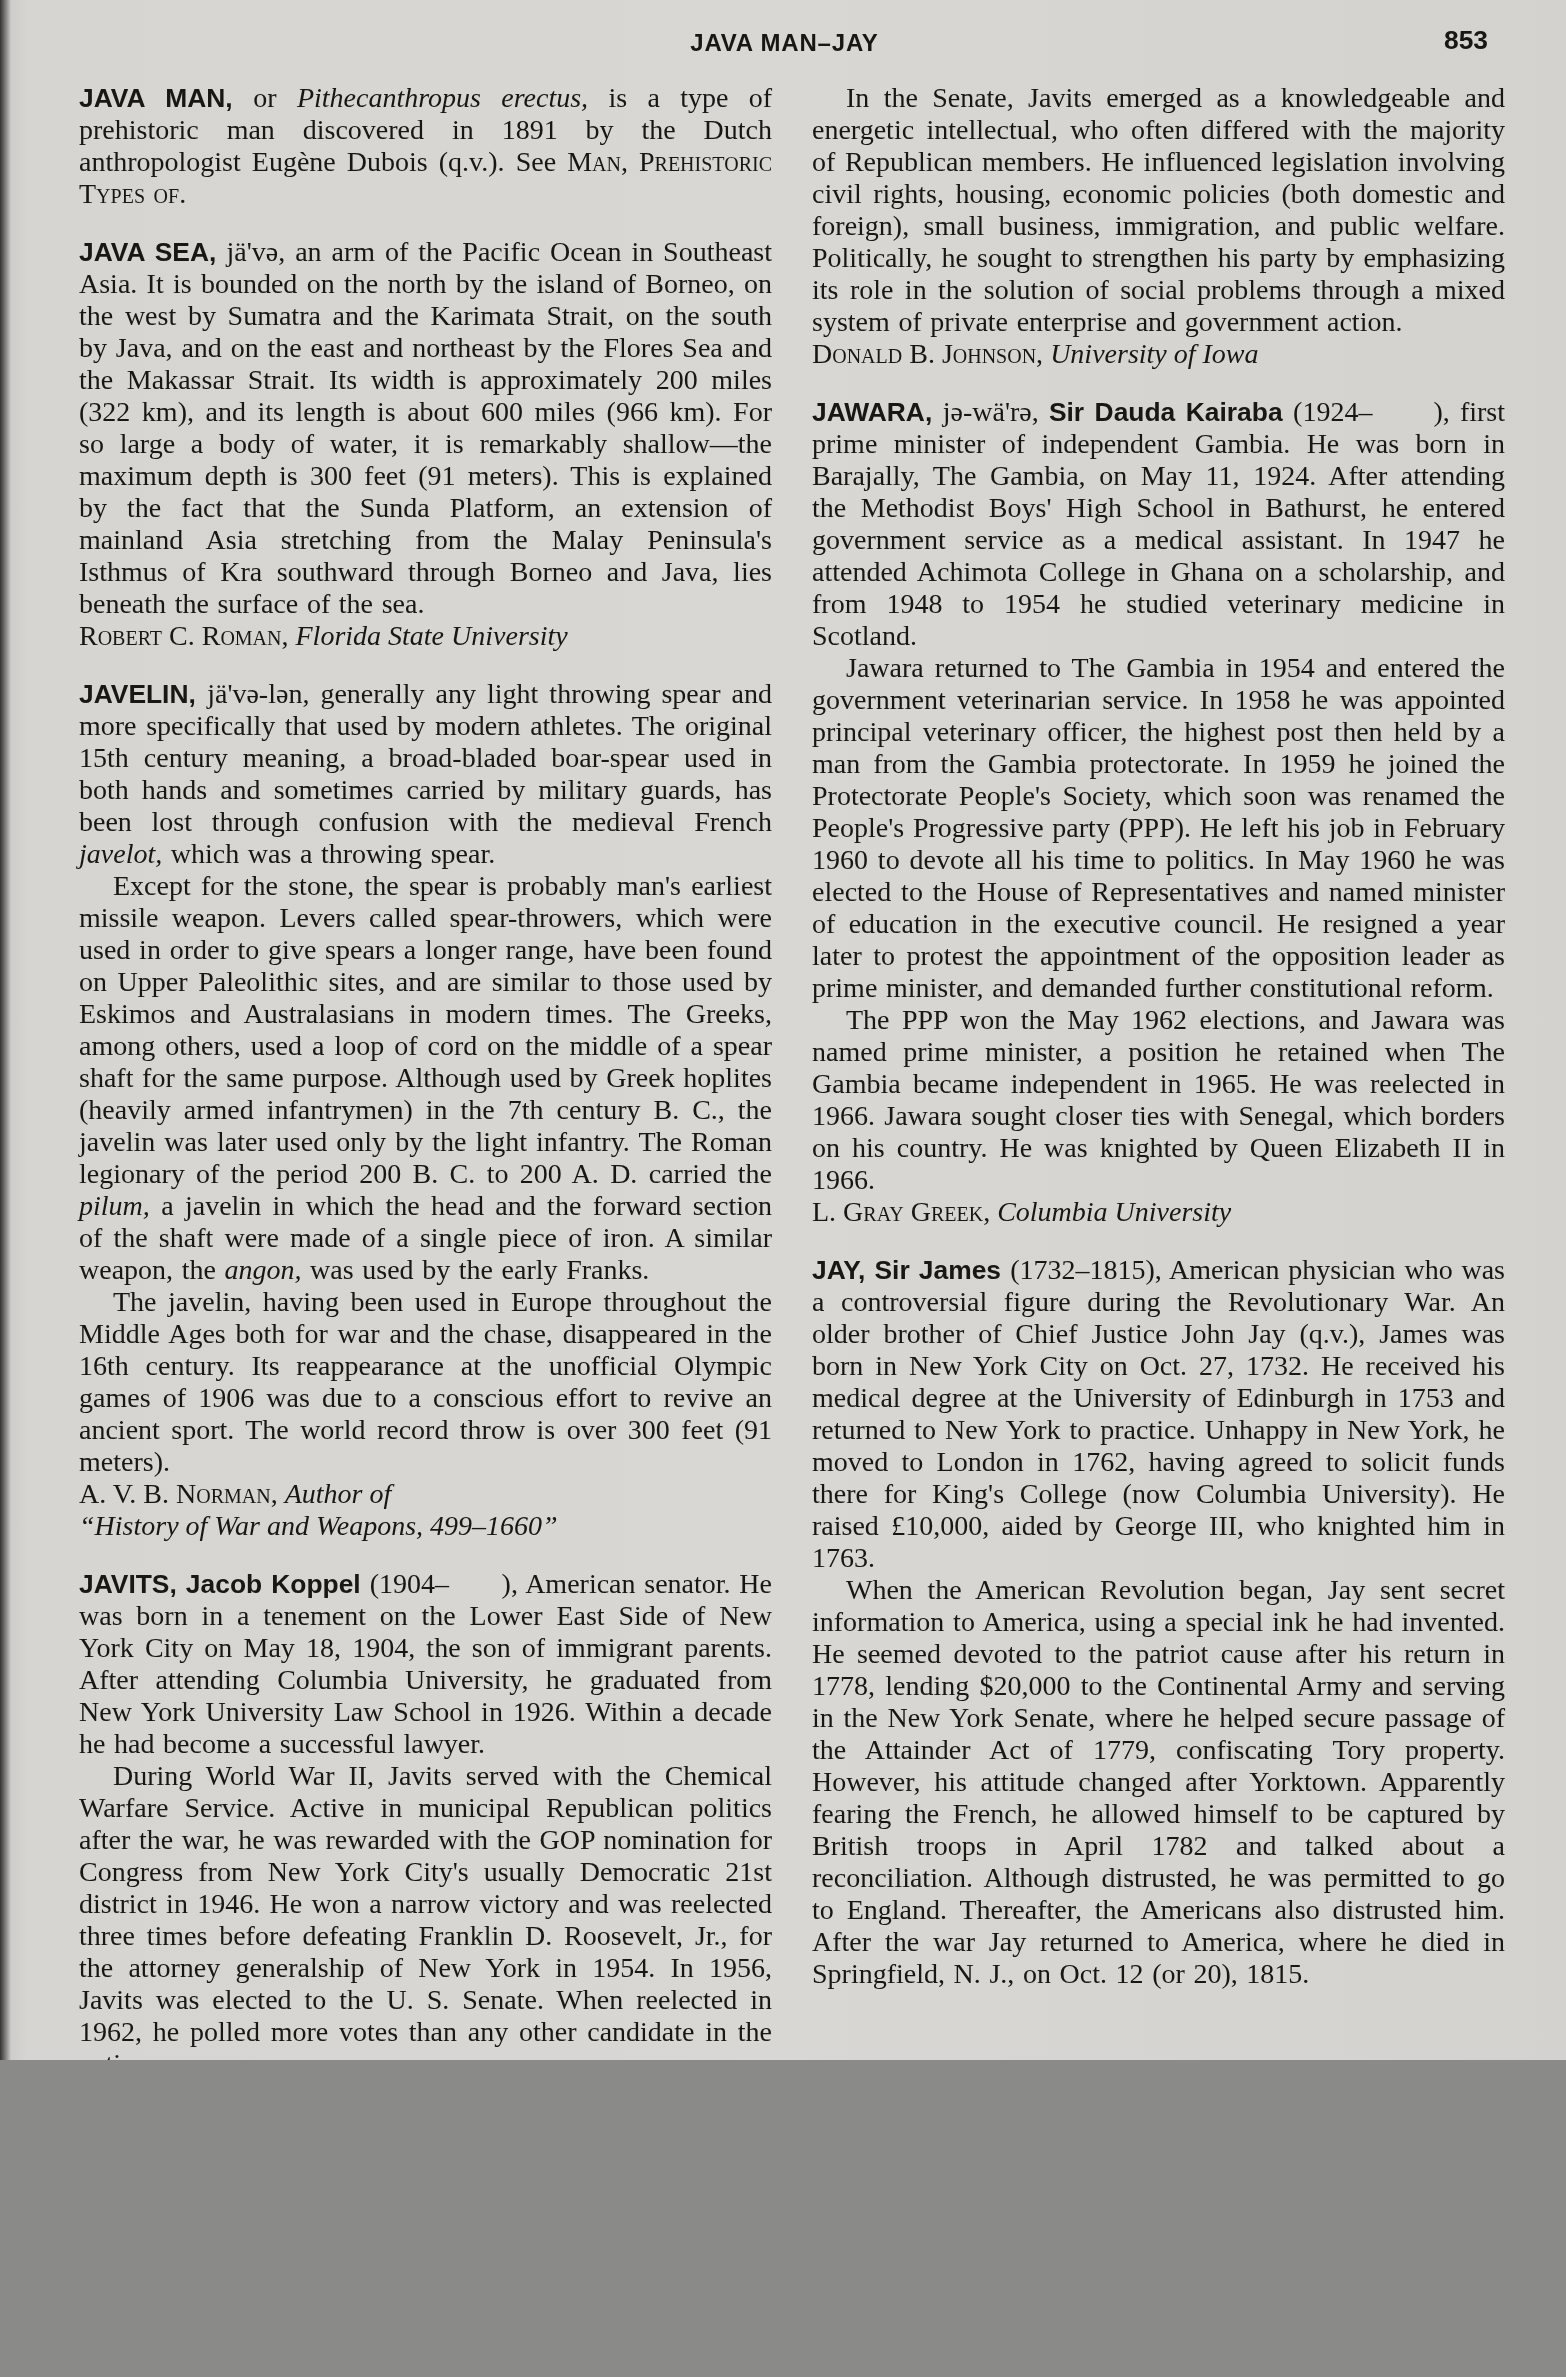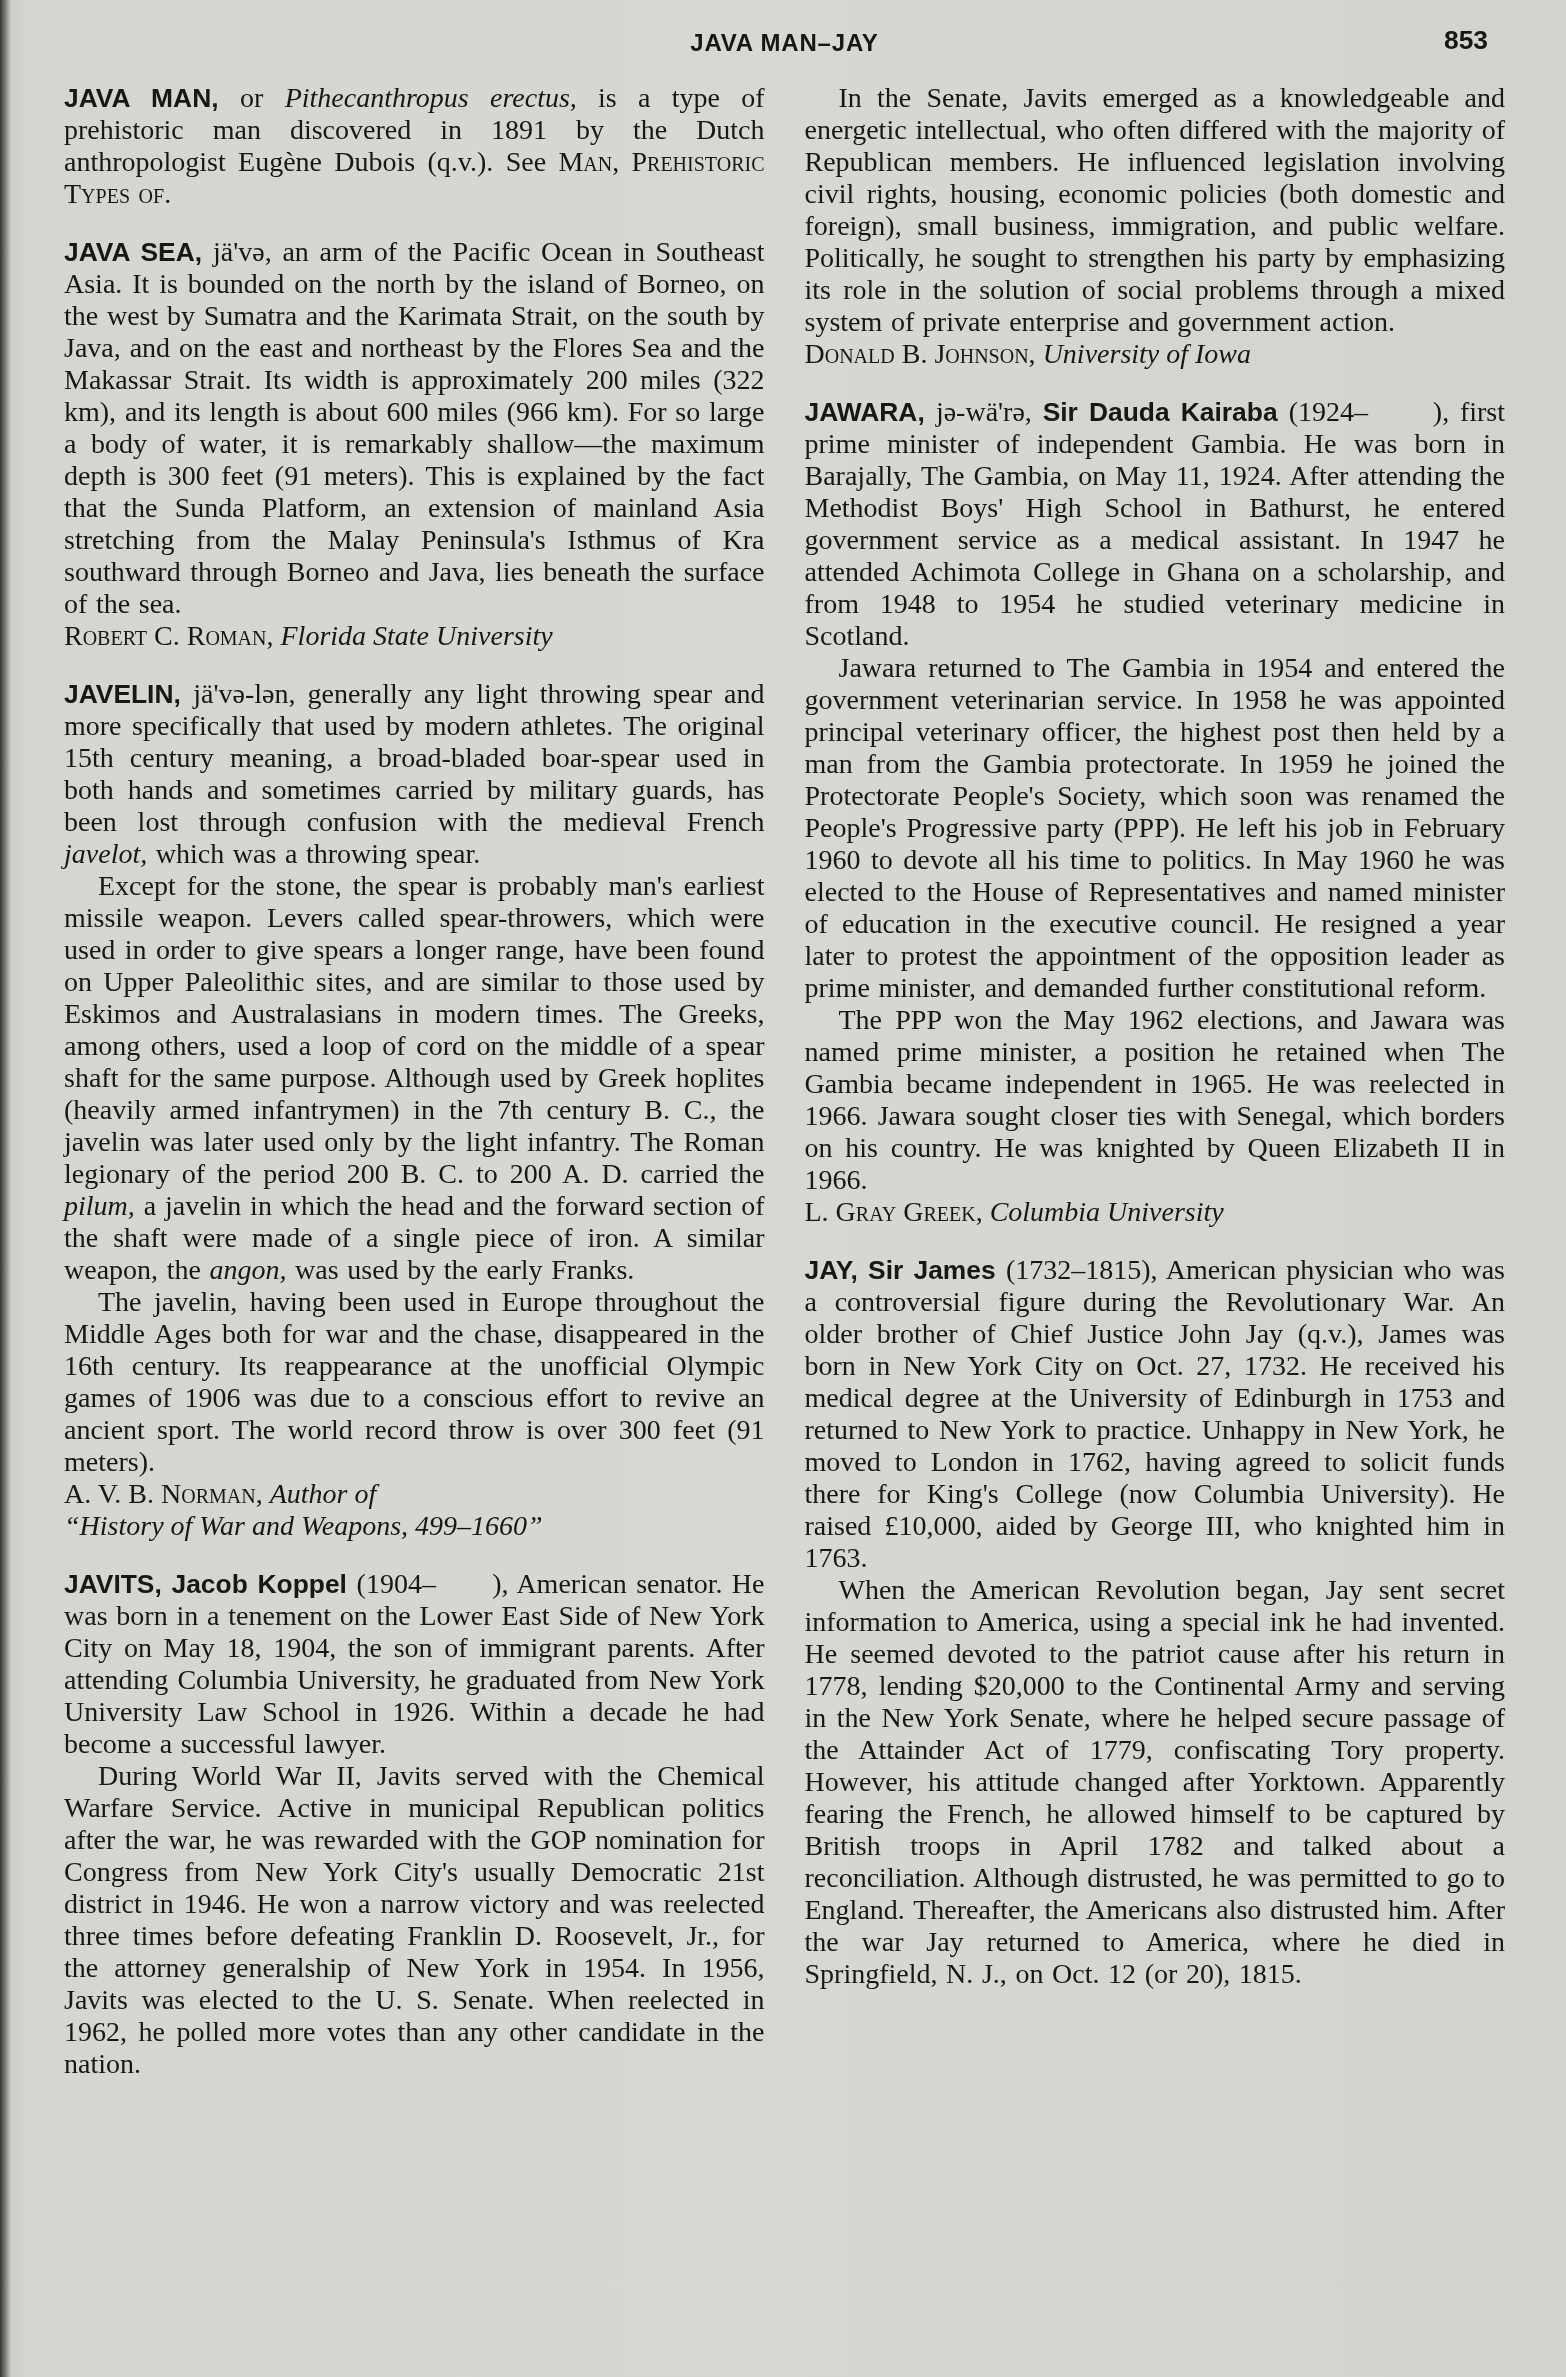--- a/index.html
+++ b/index.html
@@ -2,21 +2,21 @@
 <html lang="en" style="font-size:13px"><head>
 <meta charset="utf-8">
 <title>Encyclopedia Page 853</title>
 <style>
   html, body { margin: 0; padding: 0; }
   body { background: #8a8a88; }
 
   .page {
     position: relative;
     width: 1567px;
-    height: 2377px;
+    height: 2060px;
     box-sizing: border-box;
     margin: 0 auto;
     background: linear-gradient(90deg, #c8c7c3 0px, #d6d5d1 27px, #d8d7d3 50%, #d3d2ce 100%);
     padding: 24px 62px 24px 64px;
     overflow: hidden;
     font-family: "Liberation Serif", serif;
     font-size: 28px;
     line-height: 32px;
     color: #181714;
     hyphens: auto;
@@ -50,20 +50,21 @@
     position: absolute;
     right: 17px;
     top: 0;
     font-size: 26.4px;
   }
 
   .columns {
     display: flex;
     gap: 40px;
     align-items: flex-start;
+    margin-left: 15px;
   }
   .column { flex: 1 1 0; min-width: 0; }
 
   .article { margin: 0 0 26px 0; }
   .article:last-child { margin-bottom: 0; }
 
   .para {
     margin: 0;
     text-align: justify;
     word-spacing: 1.6px;

